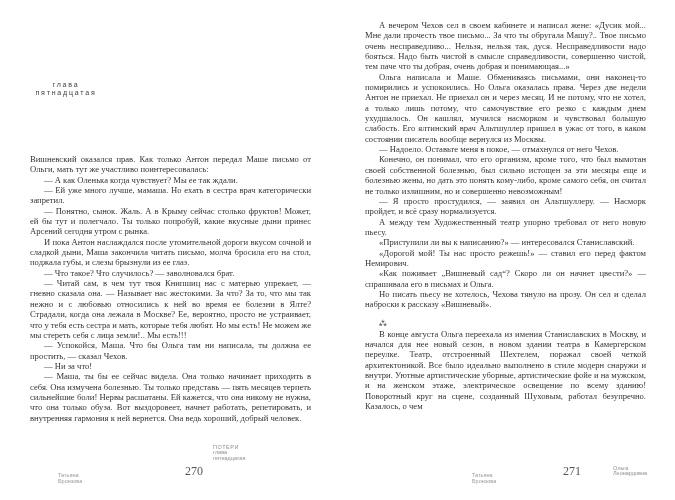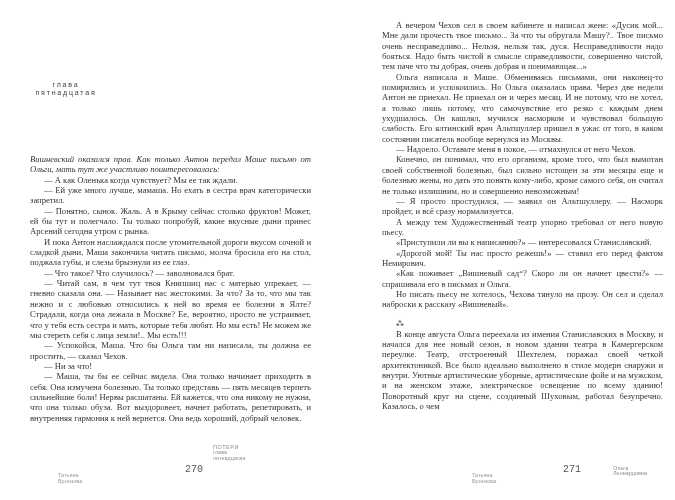--- a/index.html
+++ b/index.html
@@ -18,43 +18,43 @@
     width: 281px;
     font-size: 8.6px;
     line-height: 10.35px;
     text-align: justify;
     color: #333333;
     hyphens: auto;
     overflow: hidden;
   }
   .textcol p { margin: 0; text-indent: 14px; }
   .left-body  { left: 30px;  top: 154px; height: 281px; }
-  .right-body { left: 382px; top: 20px;  height: 416px; }
-  .left-body p:first-child { text-indent: 0; font-style: italic; }
+  .right-body { left: 365px; top: 20px;  height: 416px; }
+  .left-body p:first-child { text-indent: 0; }
 
   
   .chapter-heading {
     position: absolute; left: 30px; top: 81px; width: 72px;
     font-family: "Liberation Sans", sans-serif;
     font-size: 7px; line-height: 8px; letter-spacing: 1.8px;
     color: #3d3d3d; text-align: center;
   }
 
   
   .divider {
     margin: 9px 0 1px 14px;
     font-size: 7px; line-height: 9px;
     color: #333333; text-indent: 0; text-align: left;
   }
 
   
   .folio {
     position: absolute; top: 464px;
-    font-family: Liberation Mono, monospace;
-    font-size: 10px; color: #555555;
+    font-family: Liberation Serif, serif;
+    font-size: 12px; color: #555555;
   }
   .folio-left  { left: 185px; }
   .folio-right { left: 563px; }
 
   .colophon {
     position: absolute;
     font-family: "Liberation Sans", sans-serif;
     font-size: 5.5px; line-height: 5.4px;
     color: #8f8f8f;
   }

